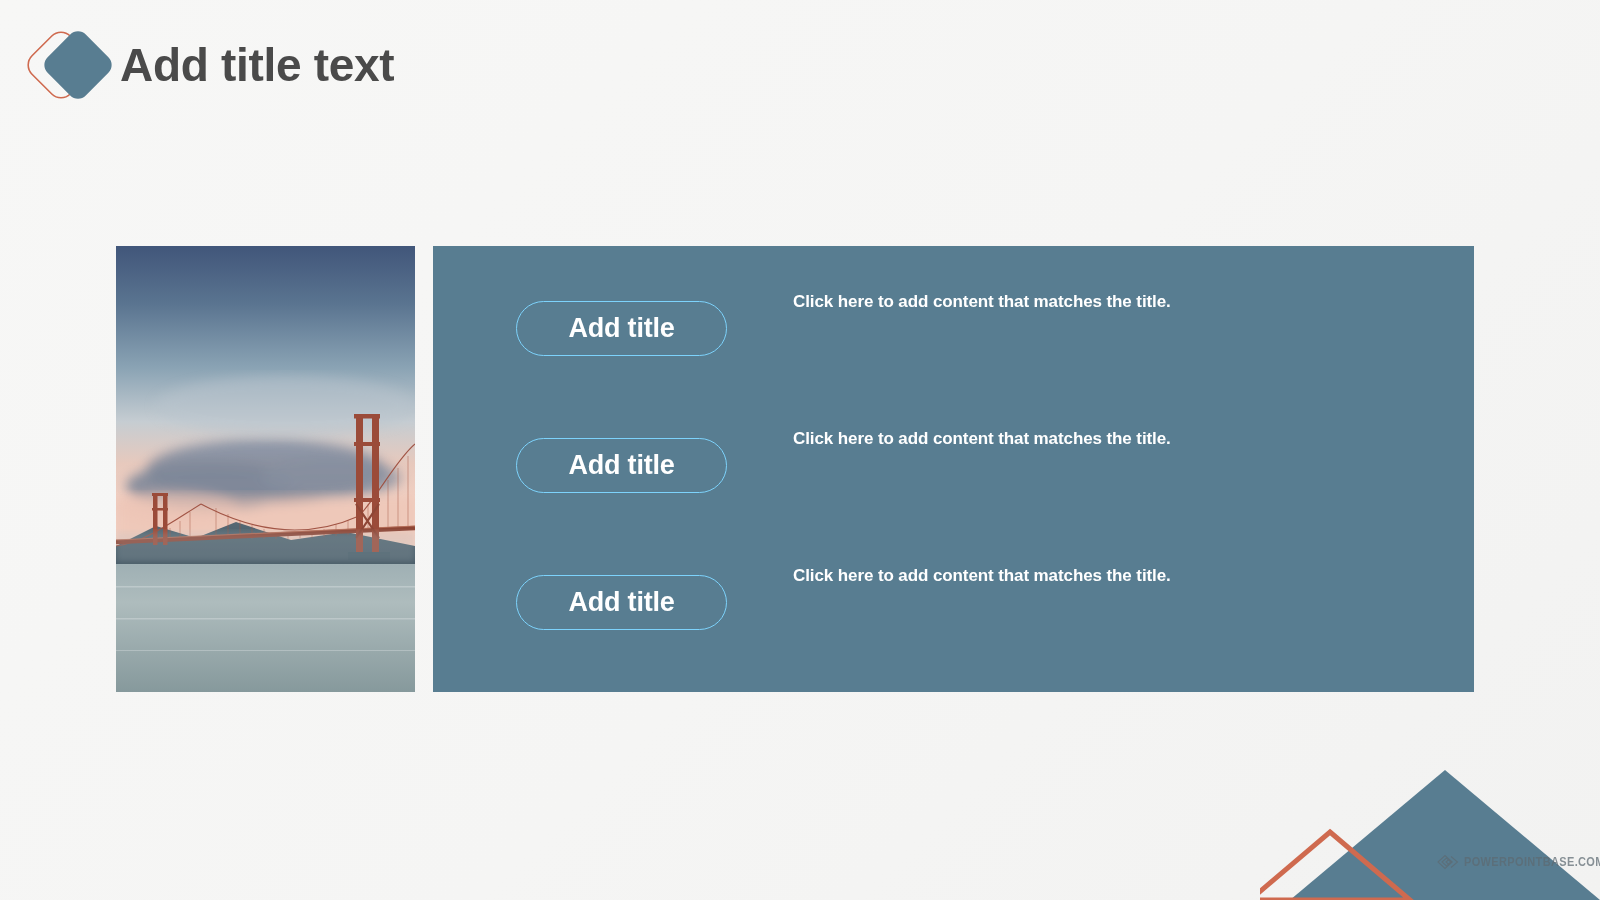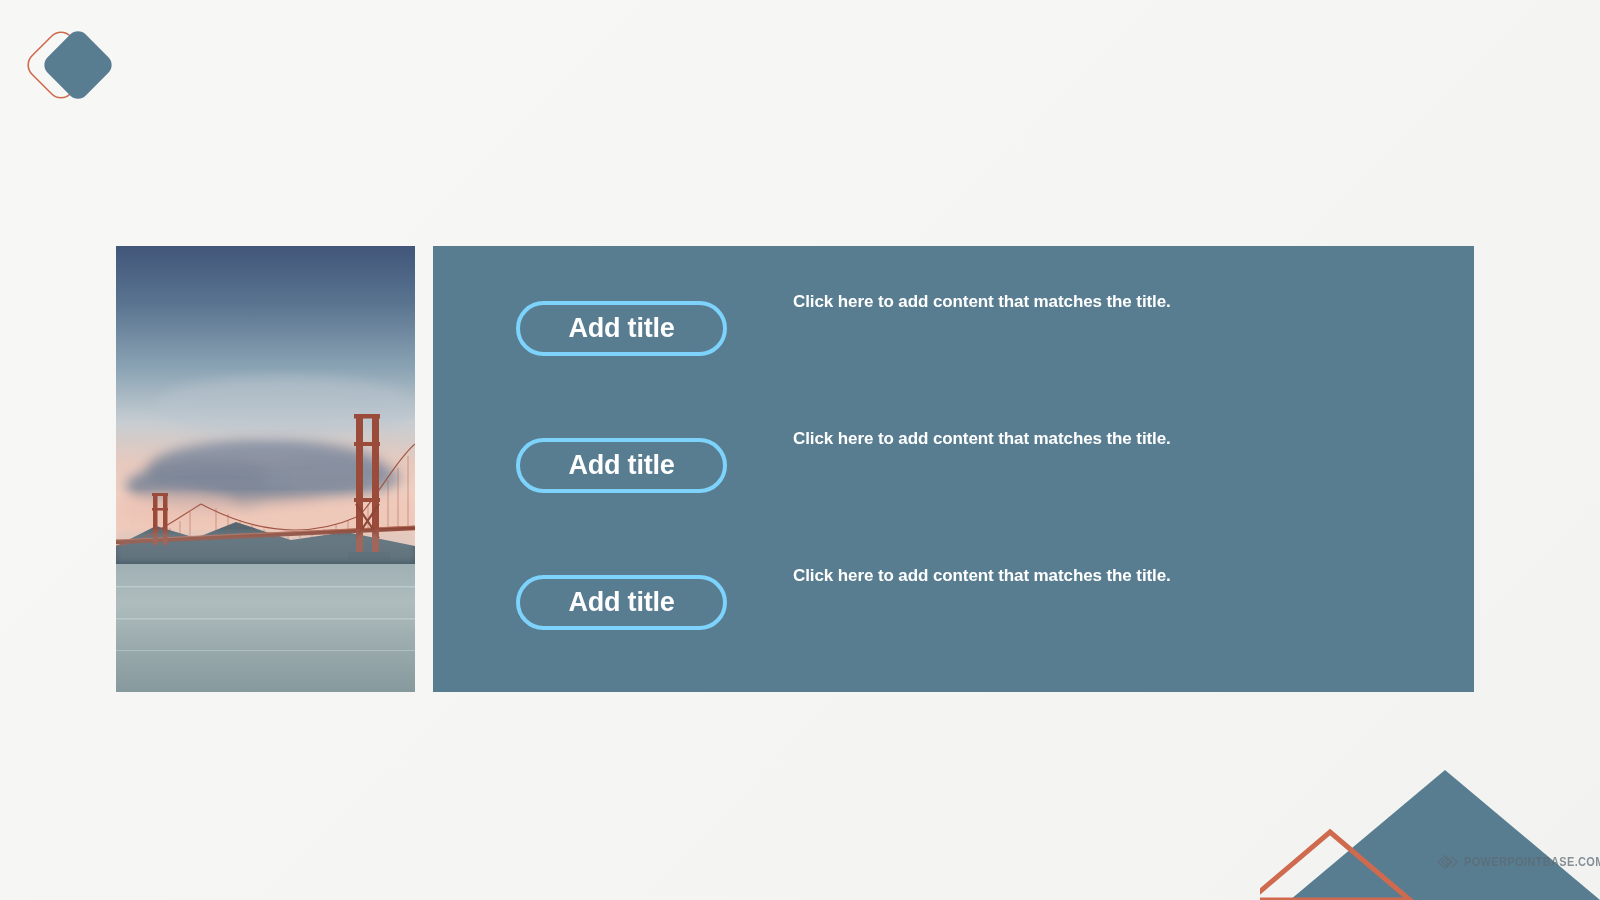--- a/index.html
+++ b/index.html
@@ -86,21 +86,21 @@
     align-items: flex-start;
   }
   .row-1 { top: 44px; }
   .row-2 { top: 181px; }
   .row-3 { top: 318px; }
 
   .pill {
     flex: none;
     width: 211px;
     height: 55px;
-    border: 4px solid #7dd3fc;
+    border: 1px solid #7dd3fc;
     border-radius: 28px;
     color: #ffffff;
     font-size: 27px;
     font-weight: bold;
     display: flex;
     align-items: center;
     justify-content: center;
     box-sizing: border-box;
     margin-top: 11px;
     letter-spacing: -0.2px;
@@ -156,20 +156,21 @@
     <div class="logo-mark">
       <svg width="100" height="86" viewBox="0 0 100 86" xmlns="http://www.w3.org/2000/svg">
         <g>
           <rect x="16" y="16" width="54" height="54" rx="13" ry="13" transform="rotate(45 43 43)" fill="none" stroke="#cf6a4f" stroke-width="1.6"></rect>
         </g>
         <g>
           <rect x="33" y="16" width="54" height="54" rx="11" ry="11" transform="rotate(45 60 43)" fill="#587d91"></rect>
         </g>
       </svg>
     </div>
+    <div class="page-title">Add title text</div>
   </div>
 
   <div class="photo">
     <svg viewBox="0 0 299 446" xmlns="http://www.w3.org/2000/svg" preserveAspectRatio="xMidYMid slice">
       <defs>
         <linearGradient id="sky" x1="0" y1="0" x2="0" y2="1">
           <stop offset="0" stop-color="#41567a"></stop>
           <stop offset="0.18" stop-color="#5a7490"></stop>
           <stop offset="0.38" stop-color="#8aa3b4"></stop>
           <stop offset="0.55" stop-color="#c6cdd2"></stop>

